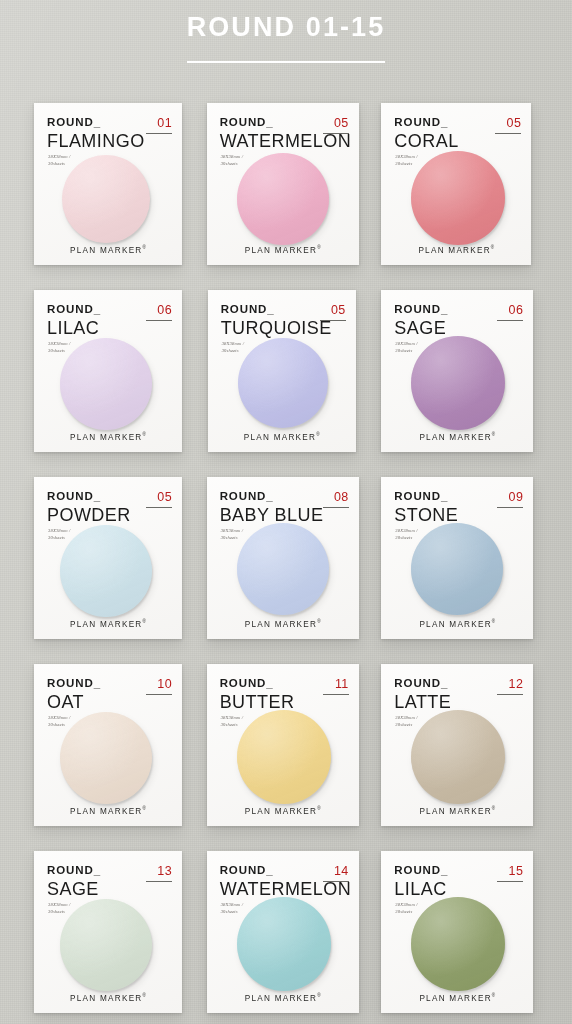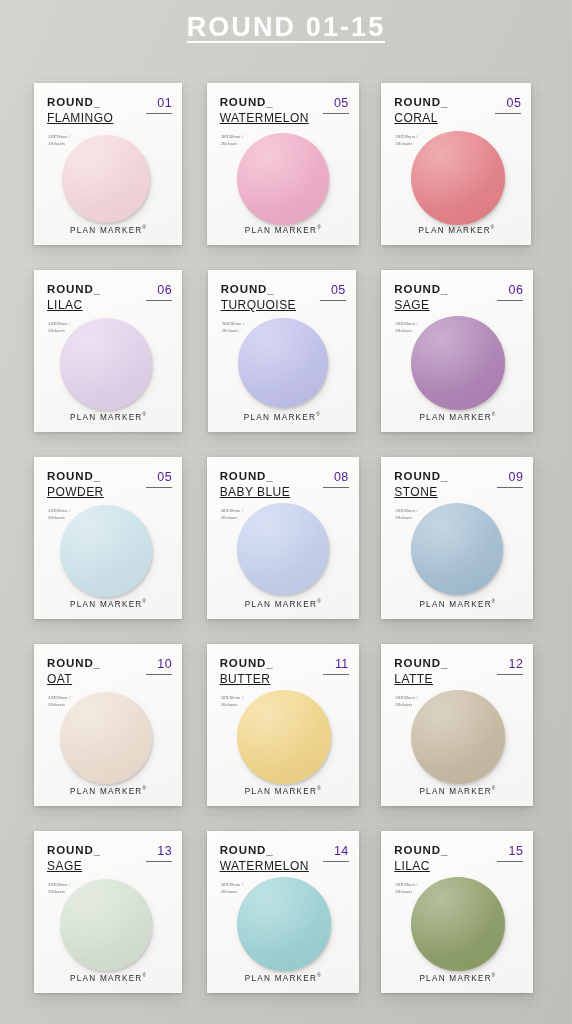--- a/index.html
+++ b/index.html
@@ -41,21 +41,21 @@
     text-align: center;
     padding-top: 13px;
   }
   .page-title {
     display: inline-block;
     font-size: 27px;
     font-weight: bold;
     letter-spacing: 2.1px;
     color: #ffffff;
     line-height: 1.05;
-    padding-bottom: 0;
+    padding-bottom: 20px;
     border-bottom: 2px solid #ffffff;
     font-family: "Liberation Sans", sans-serif;
   }
 
   
   .grid {
     margin-top: 40px;
     padding: 0 28px;
     display: grid;
     grid-template-columns: repeat(3, 1fr);
@@ -100,36 +100,35 @@
   }
   .brand-line {
     font-size: 11.5px;
     font-weight: bold;
     letter-spacing: 0.9px;
     color: #1b1b1b;
     line-height: 1.0;
   }
   .color-name {
     margin-top: 3px;
-    font-size: 12px;
+    font-size: 18px;
     font-weight: 400;
     letter-spacing: 0.45px;
     color: #1b1b1b;
     line-height: 1.0;
     white-space: nowrap;
-    text-decoration: underline;
   }
   .card-index {
     position: absolute;
     top: 0px;
     right: 0px;
     font-size: 12.5px;
     font-weight: 400;
     letter-spacing: 0.4px;
-    color: #4c1d95;
+    color: #b91c1c;
     line-height: 1.0;
     padding-bottom: 3px;
     border-bottom: 1px solid #6a6a66;
     min-width: 26px;
     text-align: right;
   }
 
   
   .spec {
     position: absolute;

